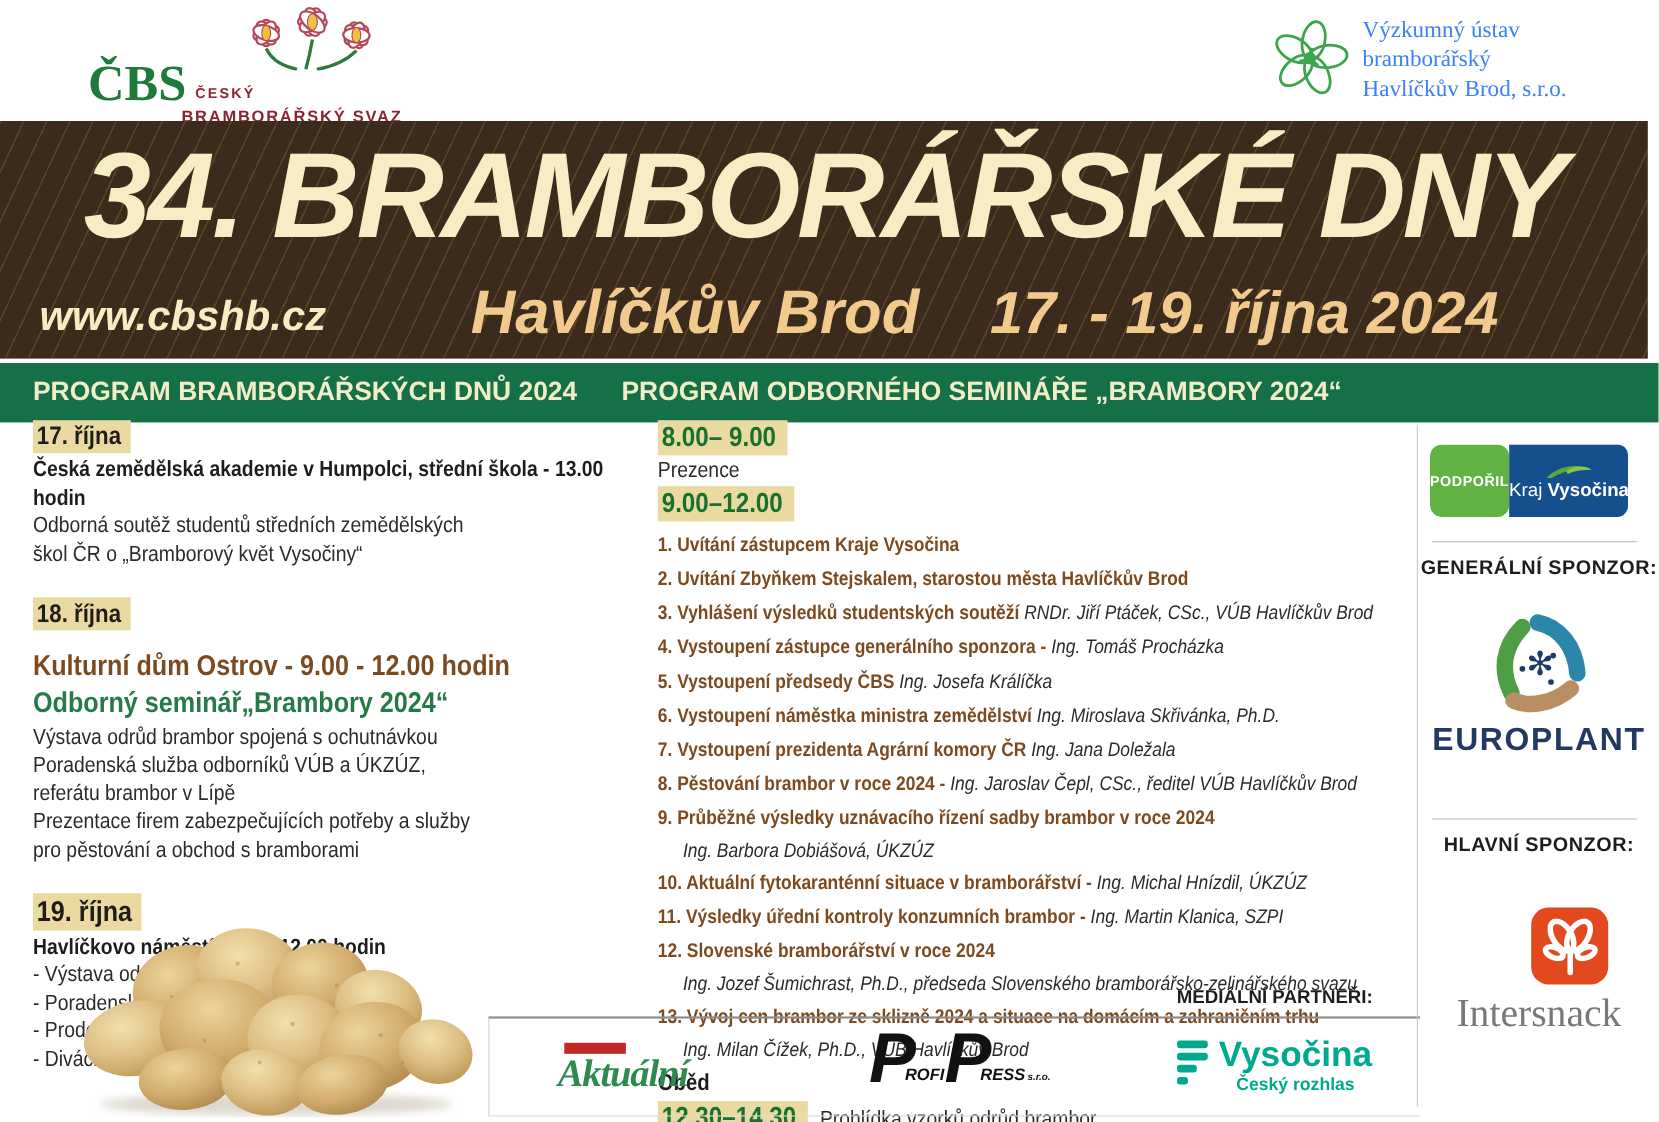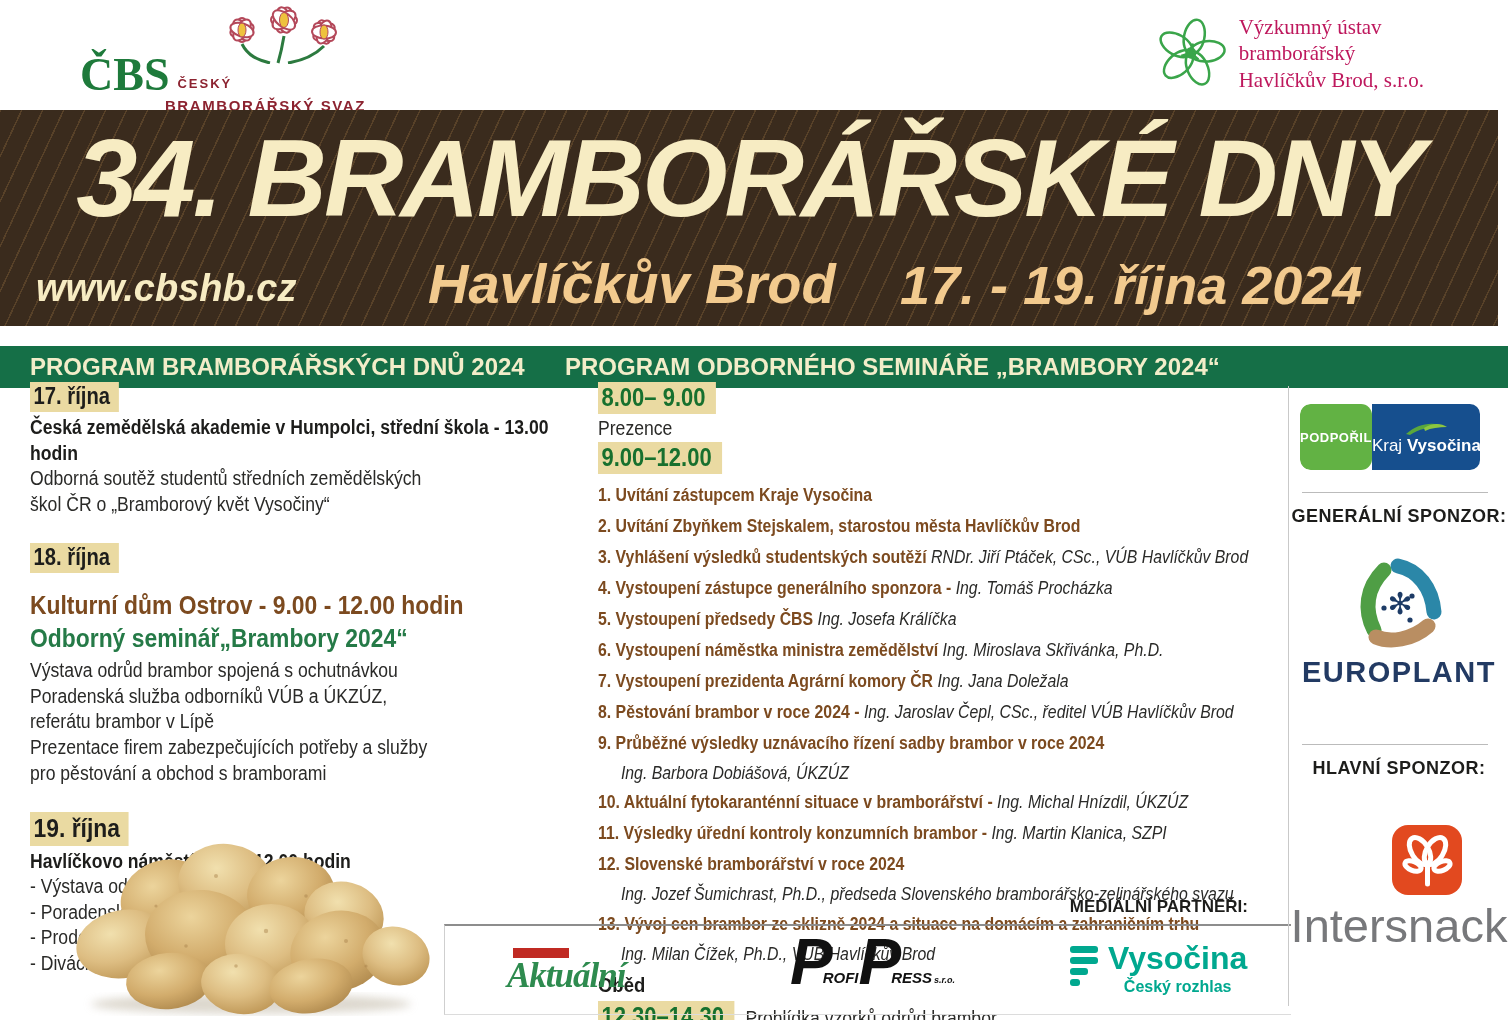--- a/index.html
+++ b/index.html
@@ -10,34 +10,34 @@
   
   .top-band{position:absolute;left:0;top:0;right:0;height:110px;background:#fff;}
   .cbs-logo{position:absolute;left:56px;top:2px;width:310px;text-align:right;}
   .cbs-row{display:flex;align-items:flex-end;margin-top:-14px;margin-left:24px;}
   .cbs-abbr{font-family:"Liberation Serif",serif;font-weight:bold;font-size:46px;line-height:0.9;color:#1e7a3b;}
   .cbs-small{font-size:13px;color:#8c2330;letter-spacing:2px;margin-left:8px;margin-bottom:4px;font-weight:bold;}
   .cbs-sub{font-size:15px;color:#8c2330;letter-spacing:1.6px;margin-left:2px;margin-top:2px;font-weight:bold;}
   .org-title{position:absolute;left:260px;top:20px;width:840px;text-align:center;
              font-weight:bold;font-size:27px;line-height:1.32;color:#3f2417;}
   .vub-logo{position:absolute;left:1155px;top:14px;width:340px;display:flex;align-items:center;gap:12px;}
-  .vub-text{font-family:"Liberation Serif",serif;font-size:21px;line-height:1.25;color:#be185d;}
+  .vub-text{font-family:"Liberation Serif",serif;font-size:21px;line-height:1.25;color:#3b82f6;}
 
   
   .banner{position:absolute;left:0;top:110px;right:10px;height:216px;background:#3a2b1d;overflow:hidden;}
   .banner::before{content:"";position:absolute;inset:0;
       background:repeating-linear-gradient(115deg, rgba(222,166,92,0.18) 0 1.5px, transparent 1.5px 19px);}
   .banner-title{position:absolute;left:0;right:0;top:4px;text-align:center;white-space:nowrap;
       font-size:110px;font-weight:bold;font-style:italic;letter-spacing:-3px;color:#f7ecc3;}
   .banner-www{position:absolute;left:36px;bottom:16px;font-size:38px;font-weight:bold;font-style:italic;color:#f7ecc3;}
   .banner-loc{position:absolute;left:428px;bottom:10px;font-size:56px;font-weight:bold;font-style:italic;color:#f2ca8e;}
   .banner-dates{position:absolute;left:900px;bottom:10px;font-size:54px;font-weight:bold;font-style:italic;color:#f2ca8e;}
 
   
-  .prog-band{position:absolute;left:0;top:330px;right:0;height:42px;background:#156f47;margin-top:16px;}
+  .prog-band{position:absolute;left:0;top:330px;right:0;height:54px;background:#156f47;}
   .prog-band span{position:absolute;top:50%;transform:translateY(-50%);color:#f2edc9;font-weight:bold;font-size:24px;white-space:nowrap;}
   .prog-left{left:30px;}
   .prog-right{left:565px;}
 
   
   .left-col{position:absolute;left:30px;top:382px;width:640px;transform:scaleX(0.88);transform-origin:left top;}
   .hl-date{display:inline-block;background:#eadaa2;padding:1px 10px 2px 4px;font-weight:bold;font-size:23px;color:#1d1d1b;}
   .hl-date.big{font-size:26px;}
   .venue{font-weight:bold;font-size:20px;color:#1d1d1b;line-height:1.3;margin-top:2px;}
   .pline{font-size:20px;color:#2a2a28;line-height:1.28;} .sp26{height:26px;}
@@ -83,21 +83,21 @@
   .kraj-brand{color:#fff;font-size:17px;white-space:nowrap;margin-top:1px;}
   .kraj-brand b{font-weight:bold;}
   .sep{position:absolute;left:1302px;width:186px;border-top:1px solid #bbbbbb;}
   .sep1{top:492px;} .sep2{top:744px;}
   .sponsor-label{position:absolute;left:1290px;width:218px;text-align:center;font-weight:bold;font-size:18px;letter-spacing:0.5px;color:#1d1d1b;}
   .glabel{top:506px;} .hlabel{top:758px;}
   .europlant{position:absolute;left:1290px;top:556px;width:218px;text-align:center;}
   .europlant-name{font-size:29px;font-weight:bold;color:#223a63;letter-spacing:1.5px;margin-top:0px;}
   .intersnack{position:absolute;left:1290px;top:824px;width:218px;text-align:center;}
   .intersnack svg{margin-left:56px;}
-  .intersnack-name{font-family:Liberation Sans, sans-serif;font-size:47px;color:#77787b;margin-top:2px;line-height:1;}
+  .intersnack-name{font-family:Liberation Serif, serif;font-size:36px;color:#77787b;margin-top:2px;line-height:1;}
 </style>
 </head>
 <body>
 
 <div class="poster">
 
   <div class="top-band">
 
     <div class="cbs-logo">
       <svg width="170" height="62" viewBox="0 0 170 62">

